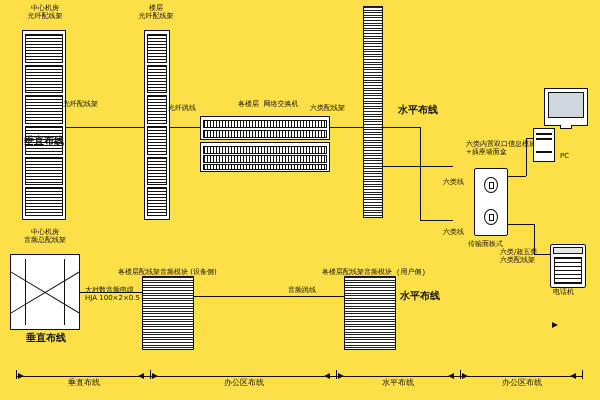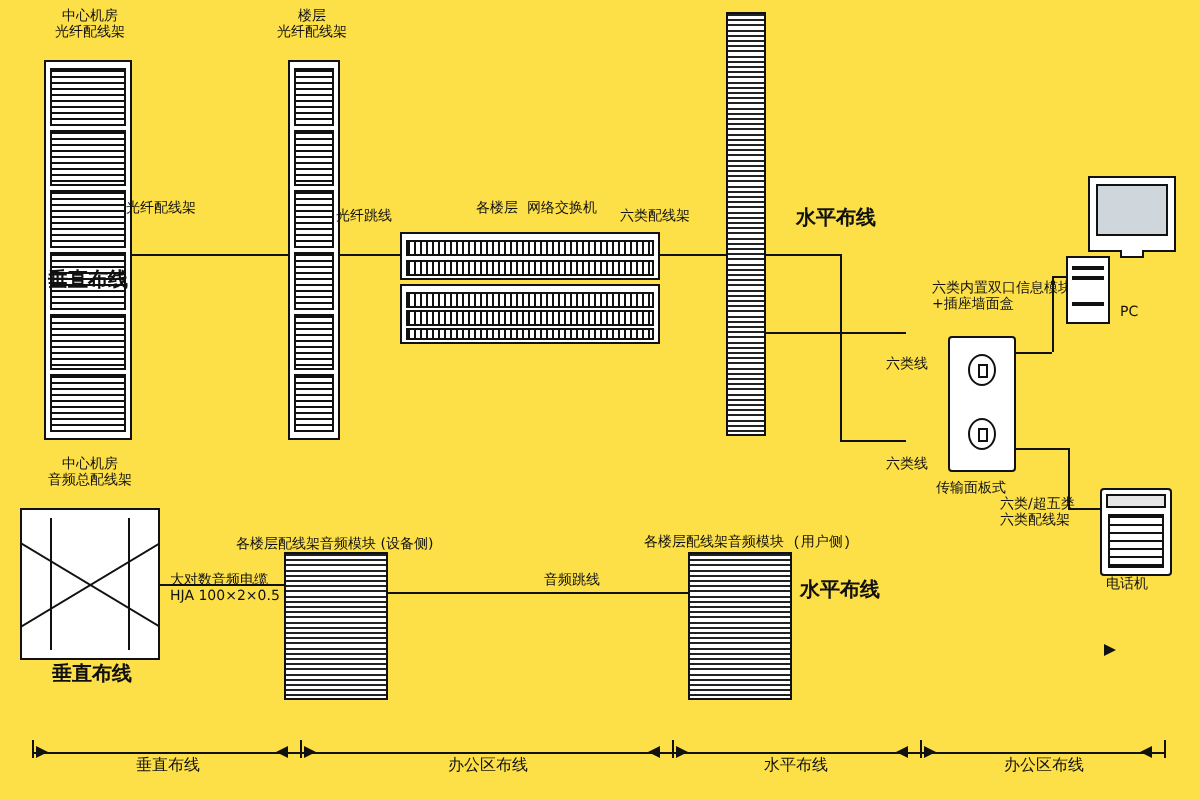--- a/index.html
+++ b/index.html
@@ -343,21 +343,21 @@
 
   <div class="line hline" style="left:80px; top:292px; width:62px;"></div>
   <div class="lbl" style="left:85px; top:286px;">大对数音频电缆
 HJA 100×2×0.5</div>
 
   <div class="lbl" style="left:118px; top:268px;">各楼层配线架音频模块 (设备侧)</div>
 
   <div class="hatch" style="left:142px; top:276px; width:52px; height:74px;"></div>
 
   <div class="line hline" style="left:194px; top:296px; width:150px;"></div>
-  <div class="lbl" style="left:272px; top:286px;">音频跳线</div>
+  <div class="lbl" style="left:288px; top:286px;">音频跳线</div>
 
   <div class="lbl" style="left:322px; top:268px;font-family:Liberation Mono, monospace;">各楼层配线架音频模块 (用户侧)</div>
 
   <div class="hatch" style="left:344px; top:276px; width:52px; height:74px;"></div>
 
   <div class="lbl big" style="left:400px; top:290px;">水平布线</div>
 
   <div class="smallarrow" style="left:552px; top:322px;"></div>
 
   <div class="dimline" style="left:16px; top:376px; width:566px;"></div>

